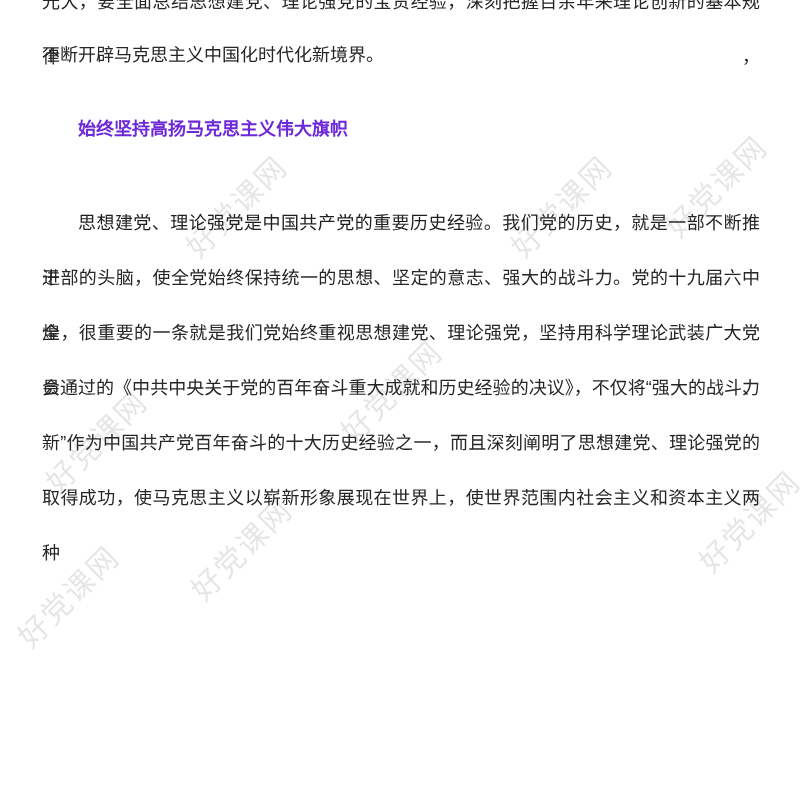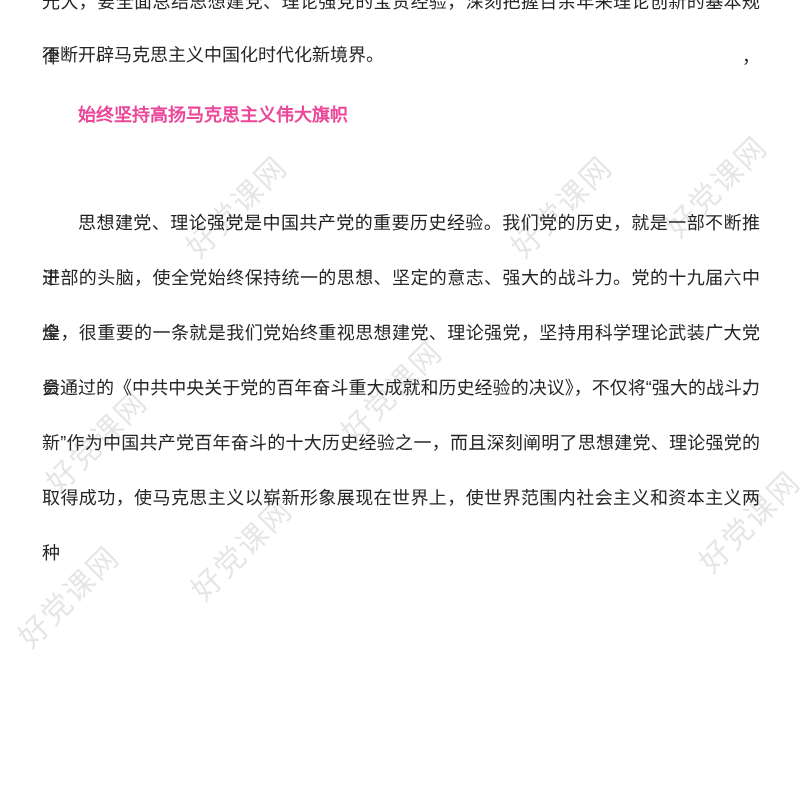--- a/index.html
+++ b/index.html
@@ -57,23 +57,23 @@
     text-justify: inter-character;
   }
   .cut-line {
     top: -25px;
   }
   .second-line {
     top: 28px;
     text-align: left;
   }
   .heading {
-    top: 88px;
+    top: 102px;
     font-weight: 700;
-    color: #ec4899;
+    color: #6d28d9;
     text-indent: 36px;
     text-align: left;
   }
   .paragraph {
     position: absolute;
     left: 42px;
     top: 196px;
     width: 718px;
     font-size: 18px;
   }

